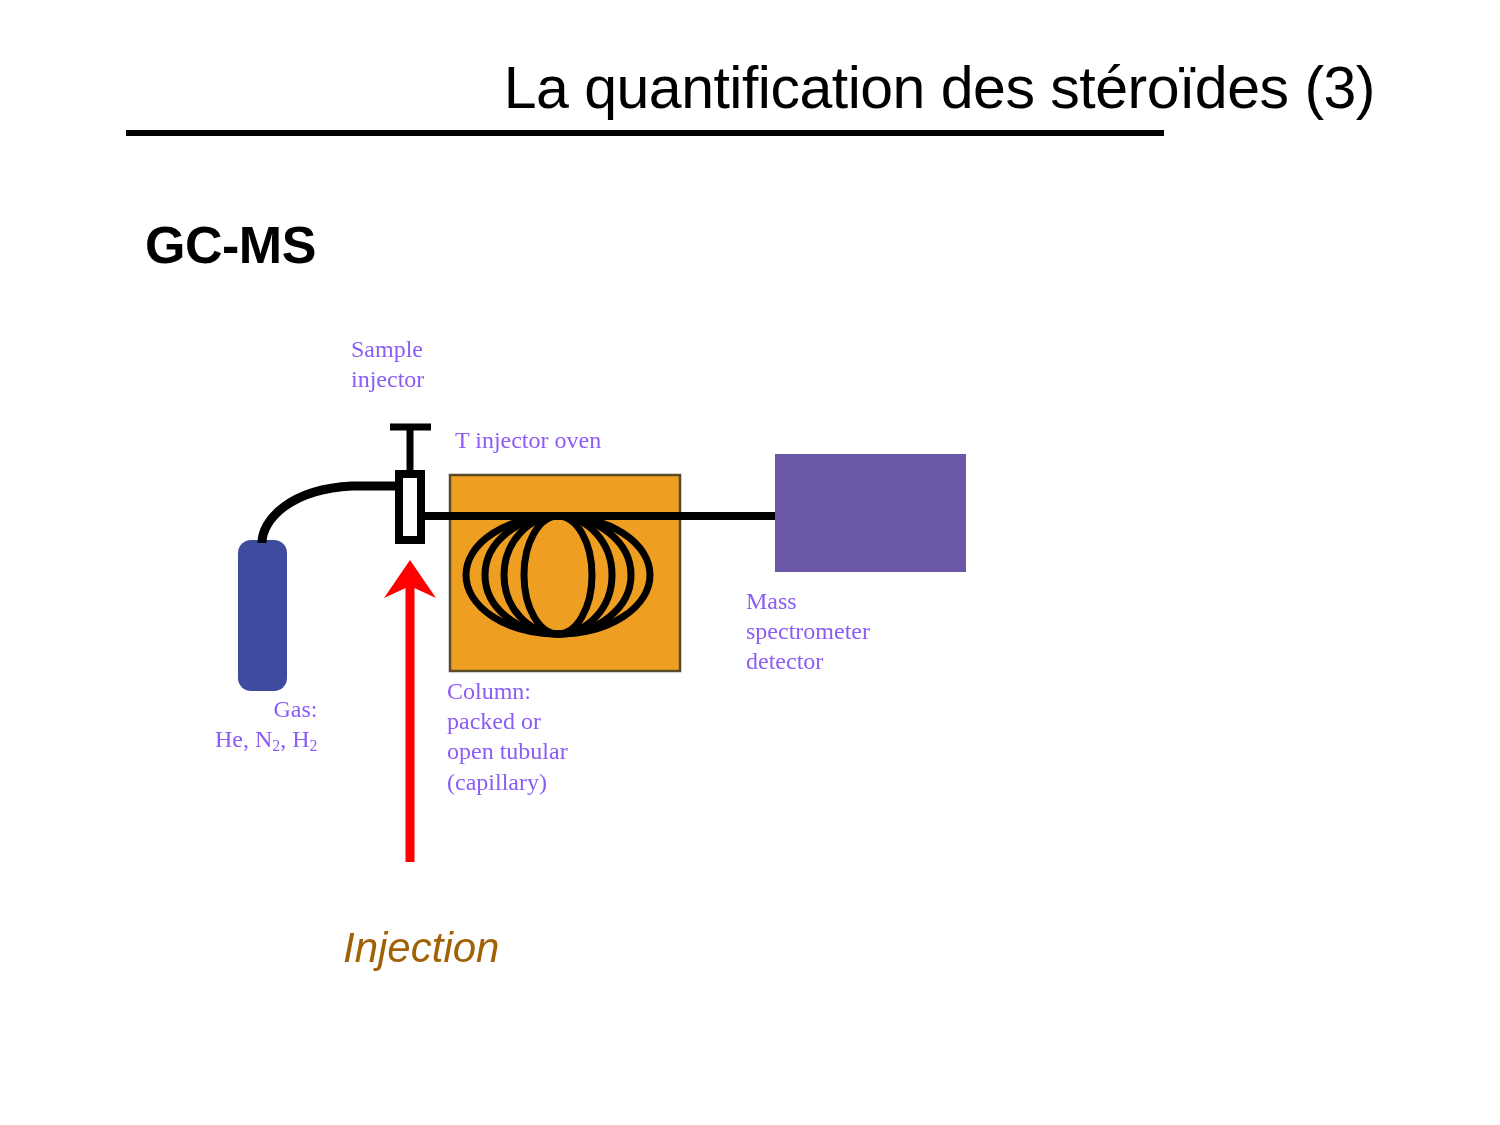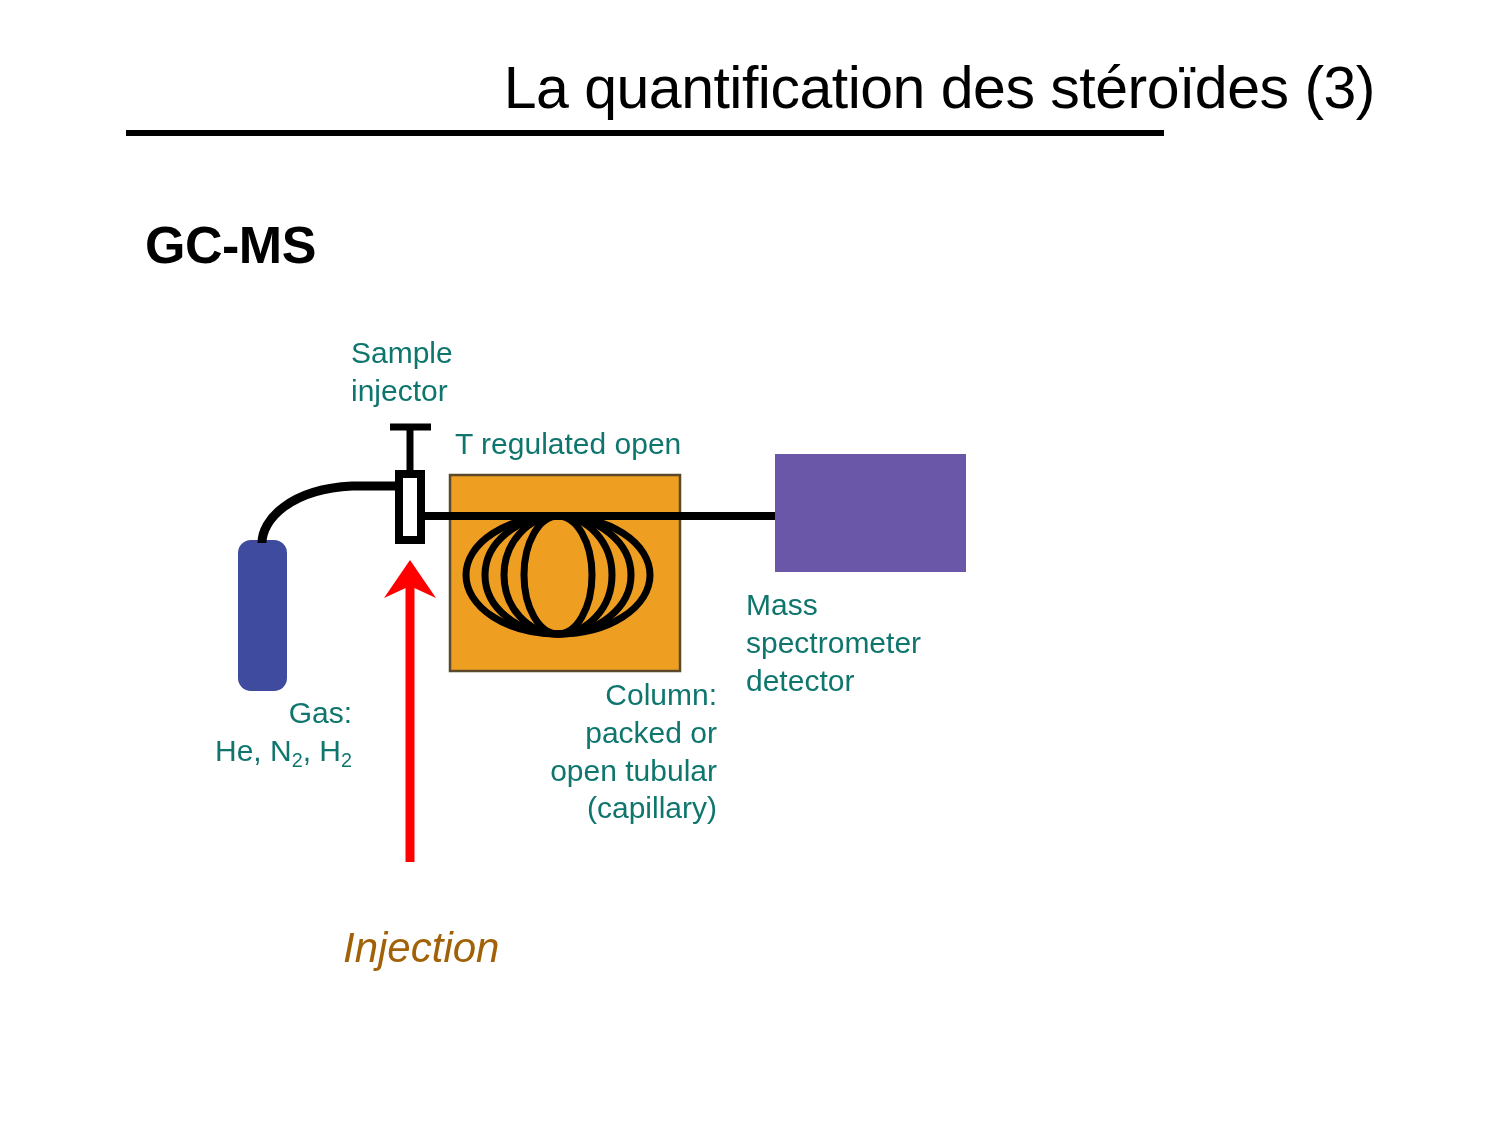--- a/index.html
+++ b/index.html
@@ -57,23 +57,23 @@
     top: 0;
     width: 1500px;
     height: 1125px;
     pointer-events: none;
   }
   #diagram svg { display: block; }
 
   
   .diag-label {
     position: absolute;
-    color: #0f766e;
-    font-family: Liberation Sans, sans-serif;
-    font-size: 30px;
+    color: #8b5cf6;
+    font-family: Liberation Serif, serif;
+    font-size: 24px;
     line-height: 1.26;
     white-space: pre-line;
   }
   #label-sample-injector {
     left: 351px;
     top: 334px;
     text-align: left;
   }
   #label-oven {
     left: 455px;
@@ -83,21 +83,21 @@
   }
   #label-gas {
     left: 215px;
     top: 694px;
     text-align: right;
   }
   #label-column {
     left: 447px;
     top: 676px;
     width: 270px;
-    text-align: right;
+    text-align: left;
   }
   #label-ms {
     left: 746px;
     top: 586px;
     width: 250px;
   }
   #label-injection {
     position: absolute;
     left: 343px;
     top: 924px;
@@ -149,21 +149,21 @@
     <g>
       <line x1="410" y1="862" x2="410" y2="572" stroke="#FF0000" stroke-width="9"></line>
       <path d="M 410 560 L 436 598 L 410 586 L 384 598 Z" fill="#FF0000"></path>
     </g>
   </svg>
 </div>
 
 <div class="diag-label" id="label-sample-injector">Sample
 injector</div>
 
-<div class="diag-label" id="label-oven">T regulated open</div>
+<div class="diag-label" id="label-oven">T injector oven</div>
 
 <div class="diag-label" id="label-gas"><span>Gas:</span><br><span><span>He, N</span><span class="sub">2</span><span>, H</span><span class="sub">2</span></span></div>
 
 <div class="diag-label" id="label-column">Column:
 packed or
 open tubular
 (capillary)</div>
 
 <div class="diag-label" id="label-ms">Mass
 spectrometer

